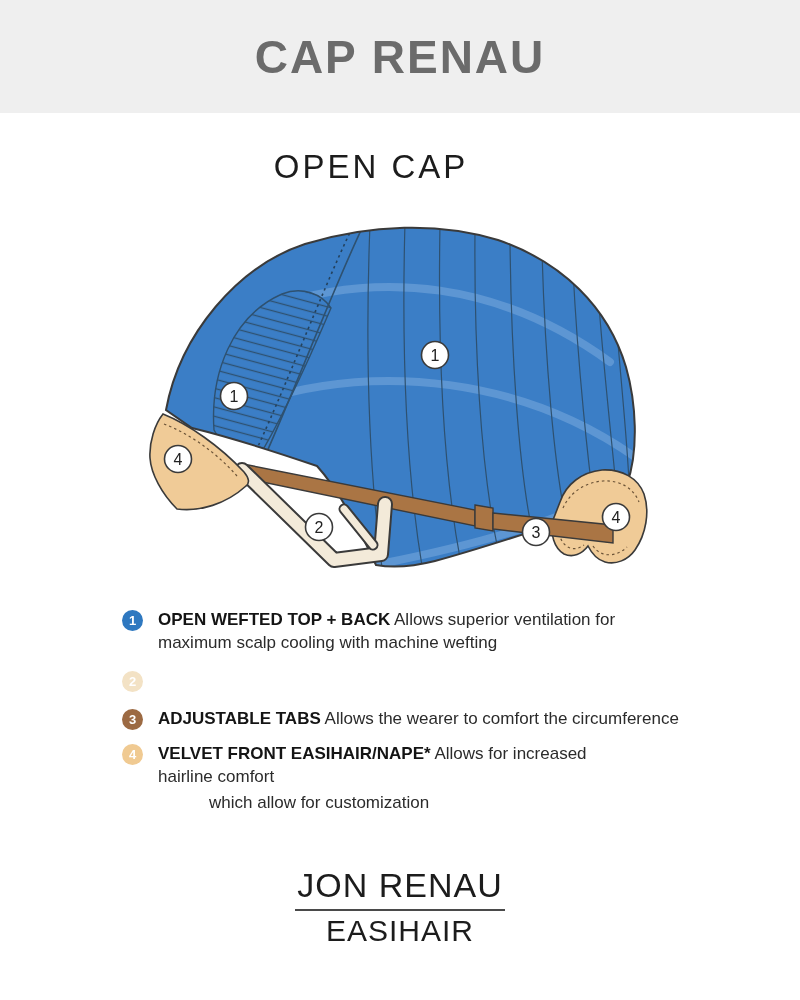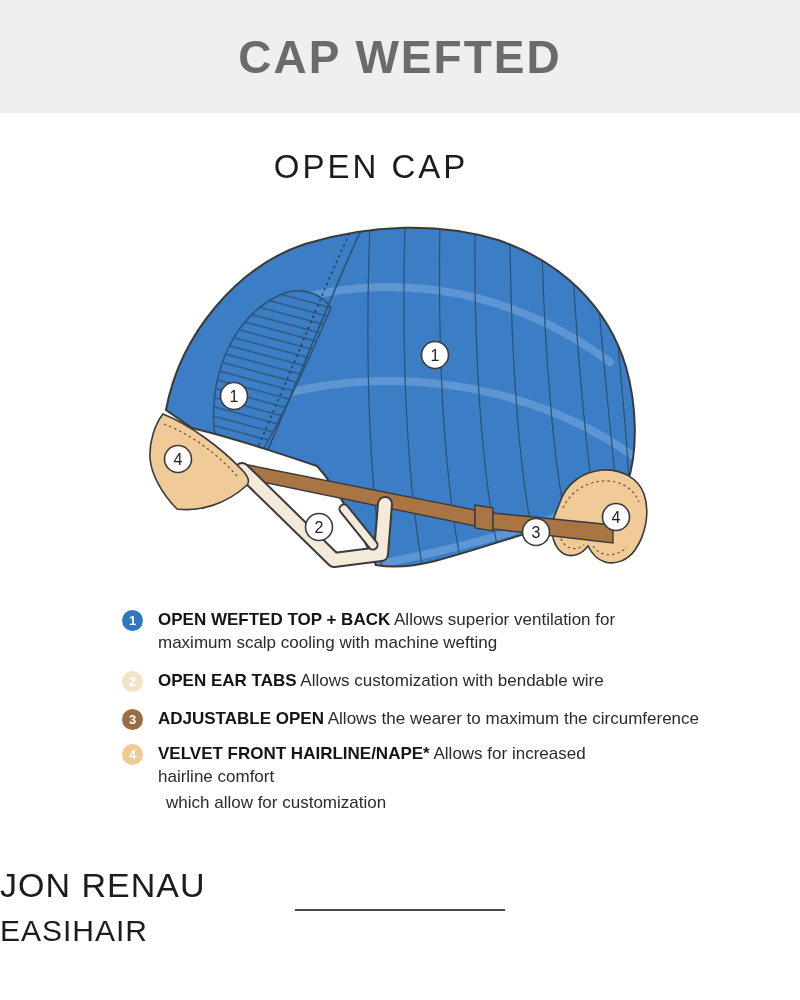--- a/index.html
+++ b/index.html
@@ -26,31 +26,31 @@
   .lcirc{
     flex:0 0 auto;width:21px;height:21px;border-radius:50%;
     color:#ffffff;font-size:13px;font-weight:bold;
     display:flex;align-items:center;justify-content:center;margin-top:2px;
   }
   .ltext{margin:0 0 0 15px;font-size:17px;line-height:23px;color:#2b2b2b;}
   .ltext b{color:#141414;}
   .ltext.t1{max-width:470px;}
   .ltext.t4{max-width:460px;}
   .footnote{margin:4px 0 0 36px;font-size:17px;line-height:22px;color:#2b2b2b;}
-  .footnote .fn2{padding-left:8px;}
-  .brand{position:absolute;top:866px;left:0;width:800px;color:#1c1c1c;}
+  .footnote .fn2{padding-left:8px;margin-left:43px;}
+  .brand{position:absolute;top:866px;left:0;width:800px;text-align:center;color:#1c1c1c;}
   .brand .b1{font-size:34px;letter-spacing:1px;}
   .brand .rule{width:210px;height:2px;background:#4a4a4a;margin:4px auto 3px auto;}
   .brand .b2{font-size:30px;letter-spacing:1px;}
 </style>
 </head>
 <body>
 
 <div class="header">
-  <h1>CAP WEFTED</h1>
+  <h1>CAP RENAU</h1>
 </div>
 
 <div class="subtitle">OPEN CAP</div>
 
 <div class="diagram">
   <svg viewBox="0 0 540 380">
     <defs>
       <pattern id="hatch" width="9" height="9" patternUnits="userSpaceOnUse" patternTransform="rotate(105)">
         <rect width="9" height="9" fill="#3b7ec6"></rect>
         <path d="M4.5 0 V9" stroke="#2e5170" stroke-width="1.3"></path>
@@ -146,36 +146,32 @@
 <div class="legend">
   <div class="lrow r1">
     <span class="lcirc" style="background: rgb(46, 120, 192);">1</span>
     <p class="ltext t1">
       <b>OPEN WEFTED TOP + BACK</b>
       <span>Allows superior ventilation for maximum scalp cooling with machine wefting</span>
     </p>
   </div>
   <div class="lrow r2">
     <span class="lcirc" style="background: rgb(243, 226, 197);">2</span>
-    <p class="ltext">
-      <b>OPEN EAR TABS</b>
-      <span>Allows customization with bendable wire</span>
-    </p>
   </div>
   <div class="lrow r3">
     <span class="lcirc" style="background: rgb(156, 106, 67);">3</span>
     <p class="ltext">
-      <b>ADJUSTABLE OPEN</b>
-      <span>Allows the wearer to maximum the circumference</span>
+      <b>ADJUSTABLE TABS</b>
+      <span>Allows the wearer to comfort the circumference</span>
     </p>
   </div>
   <div class="lrow r4">
     <span class="lcirc" style="background: rgb(240, 202, 146);">4</span>
     <p class="ltext t4">
-      <b>VELVET FRONT HAIRLINE/NAPE*</b>
+      <b>VELVET FRONT EASIHAIR/NAPE*</b>
       <span>Allows for increased hairline comfort</span>
     </p>
   </div>
   <div class="footnote">
     <div class="fn2">which allow for customization</div>
   </div>
 </div>
 
 <div class="brand">
   <div class="b1">JON RENAU</div>

